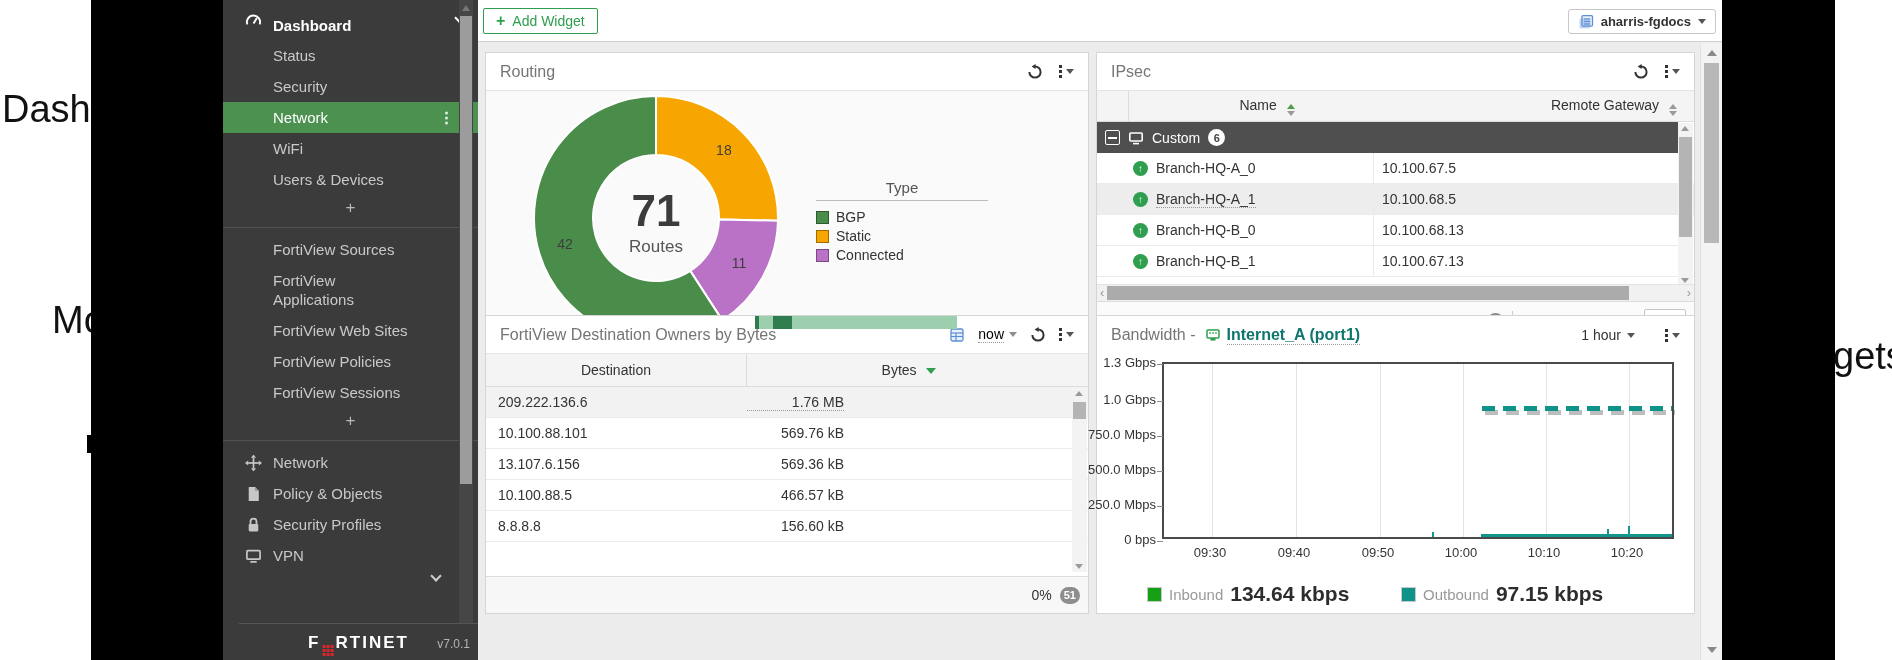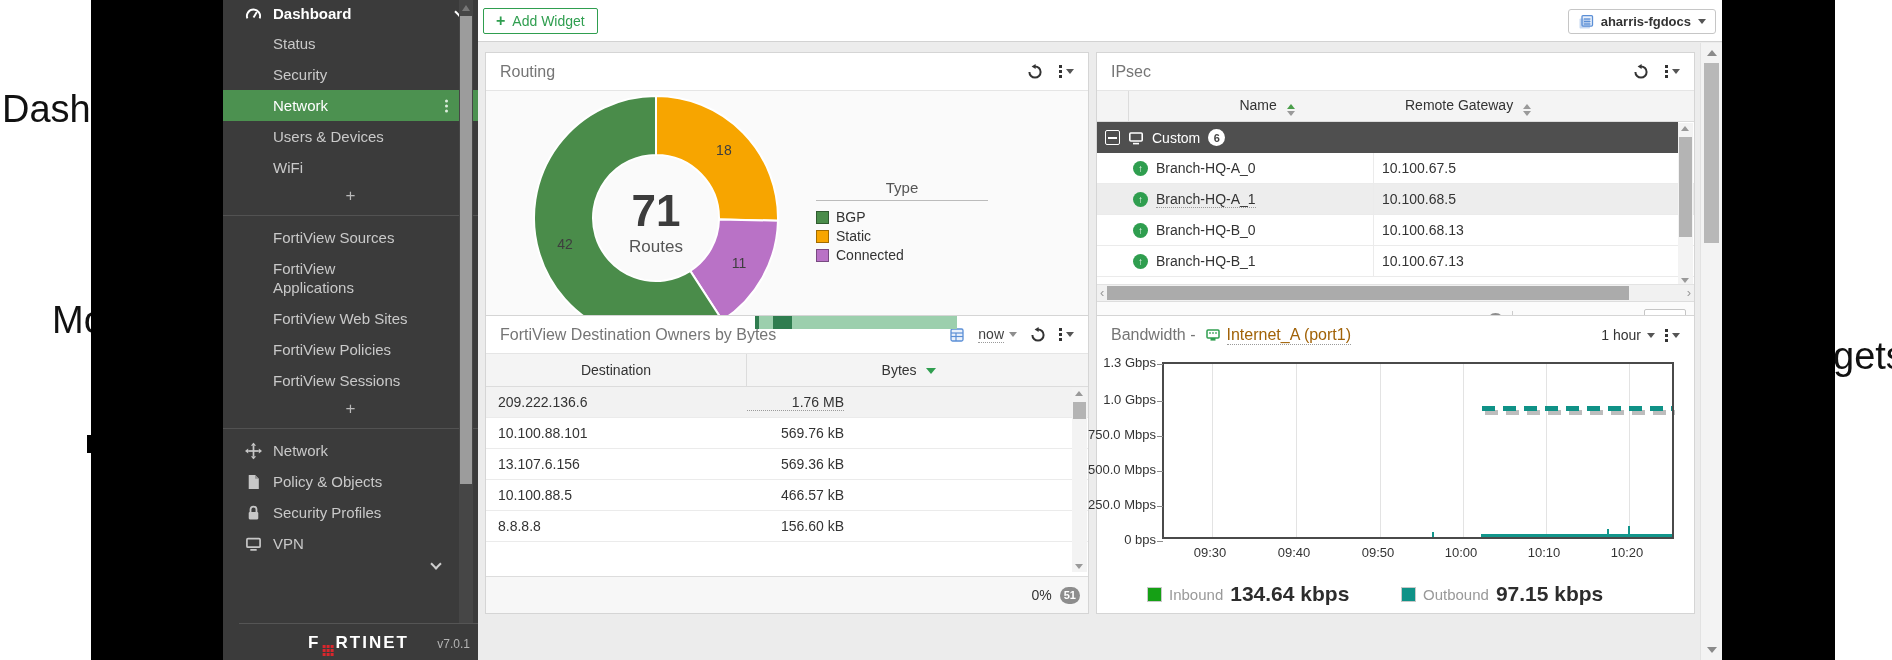--- a/index.html
+++ b/index.html
@@ -15,21 +15,21 @@
   .frag-rect{position:absolute;left:87px;top:435px;width:6px;height:18px;background:#000;z-index:2;}
 
   
   .sidebar{position:absolute;z-index:3;left:223px;top:0;width:255px;height:660px;background:#3b3b3b;
            color:#c9c9c9;font-size:15px;}
   .side-scroll{position:absolute;right:5px;top:0;bottom:37px;width:14px;background:#464646;}
   .side-scroll .thumb{position:absolute;left:1px;right:1px;top:16px;height:468px;background:#9c9c9c;}
   .tri{width:0;height:0;display:inline-block;}
   .side-scroll .tri{position:absolute;left:3px;top:5px;border-left:4px solid transparent;border-right:4px solid transparent;border-bottom:6px solid #777;}
   .side-item{position:relative;padding:6px 24px 6px 50px;line-height:19px;cursor:pointer;}
-  .side-item.head{color:#fff;font-weight:bold;padding-top:4px;padding-bottom:5px;}
+  .side-item.head{color:#fff;font-weight:bold;padding-top:16px;padding-bottom:5px;}
   .side-item.active{color:#fff;}
   .side-item .ic{position:absolute;left:22px;top:50%;transform:translateY(-50%);width:17px;height:17px;}
   .side-item .chev-r{position:absolute;right:14px;top:50%;width:7px;height:7px;border-right:2px solid #bdbdbd;
                      border-bottom:2px solid #bdbdbd;transform:translateY(-60%) rotate(-45deg);}
   .side-item .chev-d{position:absolute;right:14px;top:50%;width:8px;height:8px;border-right:2.5px solid #fff;
                      border-bottom:2.5px solid #fff;transform:translateY(-75%) rotate(45deg);}
   .side-item.wrap span.lbl{display:inline-block;max-width:118px;}
   .kebab-dots{position:absolute;right:30px;top:50%;transform:translateY(-50%);display:flex;flex-direction:column;gap:2px;}
   .kebab-dots i{width:3px;height:3px;border-radius:2px;background:#dceedd;}
   .side-plus{text-align:center;color:#b9b9b9;font-size:17px;padding:3px 0;cursor:pointer;}
@@ -89,21 +89,21 @@
   .sorts .u{border-left:4px solid transparent;border-right:4px solid transparent;border-bottom:5px solid #9a9a9a;}
   .sorts .u.g{border-bottom-color:#4a9e4a;}
   .sorts .d{border-left:4px solid transparent;border-right:4px solid transparent;border-top:5px solid #9a9a9a;}
   .badge{display:inline-flex;align-items:center;justify-content:center;min-width:17px;height:17px;
          border-radius:9px;background:#8d8d8d;color:#fff;font-size:11px;font-weight:bold;padding:0 4px;}
 
   
   .ips-h{height:31px;align-items:center;}
   .ips-c0{width:32px;border-right:1px solid #dcdcdc;align-self:stretch;}
   .ips-c1{width:276px;text-align:center;}
-  .ips-c2{flex:1;text-align:left;}
+  .ips-c2{flex:1;text-align:right;}
   .ips-c3{width:17px;}
   .grp-row{display:flex;align-items:center;height:31px;background:#4f4f4f;color:#fff;font-size:14px;
            padding-left:8px;gap:8px;width:calc(100% - 16px);}
   .minus-box{width:15px;height:15px;border:1.5px solid #fff;border-radius:2px;position:relative;cursor:pointer;}
   .minus-box i{position:absolute;left:2px;right:2px;top:50%;height:2px;margin-top:-1px;background:#fff;}
   .grp-badge{background:#fff;color:#444;}
   .ips-row{display:flex;align-items:center;height:31px;border-bottom:1px solid #ebebeb;font-size:14px;color:#333;}
   .ips-row.alt{background:#ededed;}
   .ips-row .name{width:276px;display:flex;align-items:center;gap:8px;padding-left:36px;}
   .ips-row .gw{flex:1;padding-left:8px;align-self:stretch;display:flex;align-items:center;border-left:1px solid #ebebeb;}
@@ -187,22 +187,22 @@
     <div class="side-item"><span class="lbl">Status</span></div>
     <div class="side-item"><span class="lbl">Security</span></div>
     <div class="side-item active" style="background-color: rgb(76, 145, 80);">
       <span class="lbl">Network</span>
       <span class="kebab-dots">
           <i></i>
           <i></i>
           <i></i>
         </span>
     </div>
+    <div class="side-item"><span class="lbl">WiFi</span></div>
     <div class="side-item"><span class="lbl">Users &amp; Devices</span></div>
-    <div class="side-item"><span class="lbl">WiFi</span></div>
     <div class="side-plus">+</div>
     <div class="side-div"></div>
     <div class="side-item"><span class="lbl">FortiView Sources</span></div>
     <div class="side-item wrap"><span class="lbl">FortiView Applications</span></div>
     <div class="side-item"><span class="lbl">FortiView Web Sites</span></div>
     <div class="side-item"><span class="lbl">FortiView Policies</span></div>
     <div class="side-item"><span class="lbl">FortiView Sessions</span></div>
     <div class="side-plus">+</div>
     <div class="side-div"></div>
     <div class="side-item">
@@ -453,21 +453,21 @@
         <span class="wtitle">FortiView Destination Owners by Bytes</span>
         <span class="wtools" style="gap:13px;">
           <span>
             <svg width="16" height="16" viewBox="0 0 16 16">
                 <rect x="2" y="2" width="12" height="12" rx="1.5" fill="#eaf1fb" stroke="#5b8fd6" stroke-width="1.3"></rect>
                 <line x1="2" y1="6" x2="14" y2="6" stroke="#5b8fd6" stroke-width="1.2"></line>
                 <line x1="2" y1="9.5" x2="14" y2="9.5" stroke="#5b8fd6" stroke-width="1.2"></line>
                 <line x1="7" y1="6" x2="7" y2="14" stroke="#5b8fd6" stroke-width="1.2"></line>
               </svg>
           </span>
-          <span class="icon-btn" style="gap:5px;color:#404040;font-size:14px;">
+          <span class="icon-btn" style="gap:5px;color:#000000;font-size:14px;">
             <span class="dotted">now</span>
             <span class="caret" style="border-top-color:#8e8e8e;"></span>
           </span>
           <span class="icon-btn">
             <svg width="16" height="16" viewBox="0 0 16 16">
                 <path d="M8 2.4a5.6 5.6 0 1 1-5.6 5.6" fill="none" stroke="#333" stroke-width="2"></path>
                 <path d="M8.6 0L8.6 5L4.6 2.5Z" fill="#333"></path>
               </svg>
           </span>
           <span class="kebab">
@@ -554,22 +554,22 @@
         <span class="wtitle">Bandwidth -</span>
         <span style="margin-left:9px;">
           <svg width="16" height="16" viewBox="0 0 16 16">
               <rect x="2" y="3" width="12" height="8" rx="1" fill="none" stroke="#2f9e4f" stroke-width="1.5"></rect>
               <rect x="5.5" y="11" width="5" height="2.6" fill="#2f9e4f"></rect>
               <line x1="5" y1="5" x2="5" y2="7" stroke="#2f9e4f" stroke-width="1.2"></line>
               <line x1="8" y1="5" x2="8" y2="7" stroke="#2f9e4f" stroke-width="1.2"></line>
               <line x1="11" y1="5" x2="11" y2="7" stroke="#2f9e4f" stroke-width="1.2"></line>
             </svg>
         </span>
-        <span class="wtitle dotted" style="margin-left:6px;color:#a16207;">Internet_A (port1)</span>
-        <span class="wtools" style="gap:10px;">
+        <span class="wtitle dotted" style="margin-left:6px;color:#0f766e;font-weight:bold;">Internet_A (port1)</span>
+        <span class="wtools" style="gap:30px;">
           <span class="icon-btn" style="gap:6px;color:#333;font-size:14px;">
             <span>1 hour</span>
             <span class="caret"></span>
           </span>
           <span class="kebab">
             <span class="dots">
                 <i></i>
                 <i></i>
                 <i></i>
               </span>

